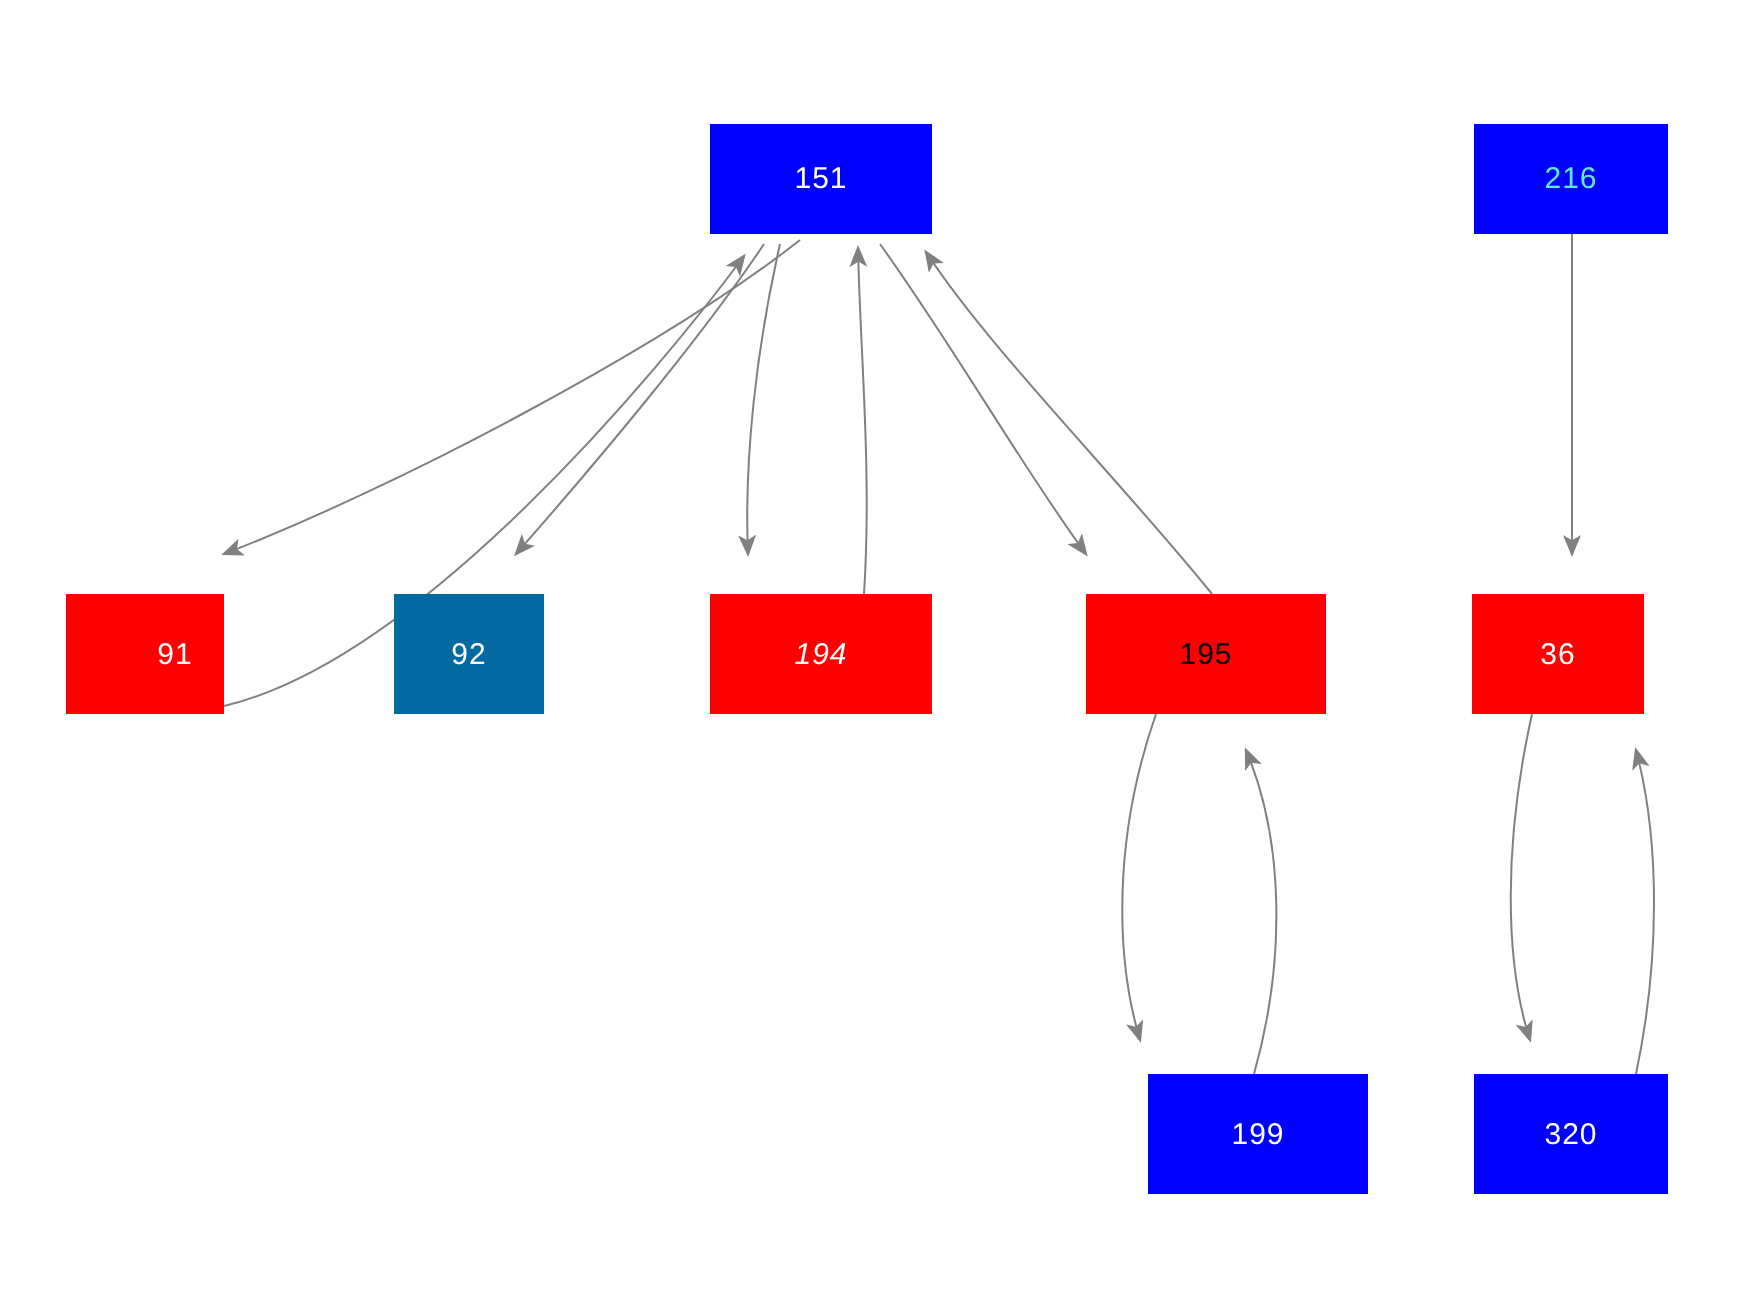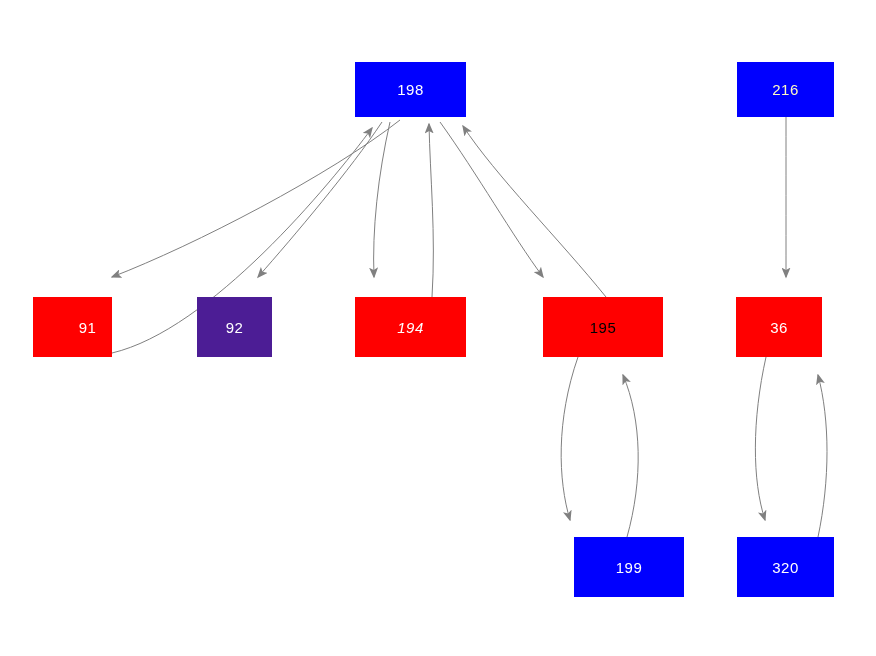--- a/index.html
+++ b/index.html
@@ -61,29 +61,29 @@
         <path d="M 578,357 C 556,420 558,480 570,520" fill="none" stroke="#808080" stroke-width="1" marker-end="url(#arrowhead)"></path>
         <path d="M 627,537 C 643,480 642,420 623,375" fill="none" stroke="#808080" stroke-width="1" marker-end="url(#arrowhead)"></path>
         <path d="M 786,117 C 786,170 786,220 786,277" fill="none" stroke="#808080" stroke-width="1" marker-end="url(#arrowhead)"></path>
         <path d="M 766,357 C 752,420 752,480 765,520" fill="none" stroke="#808080" stroke-width="1" marker-end="url(#arrowhead)"></path>
         <path d="M 818,537 C 830,480 830,420 818,375" fill="none" stroke="#808080" stroke-width="1" marker-end="url(#arrowhead)"></path>
       </g>
   </svg>
 
   <div id="nodes-group">
       <div class="node" style="left: 355px; top: 62px; width: 111px; height: 55px; background: rgb(0, 0, 255); color: rgb(255, 255, 255);">
-        <span class="node-label">198</span>
+        <span class="node-label">151</span>
       </div>
-      <div class="node" style="left: 737px; top: 62px; width: 97px; height: 55px; background: rgb(0, 0, 255); color: #fef9c3;">
+      <div class="node" style="left: 737px; top: 62px; width: 97px; height: 55px; background: rgb(0, 0, 255); color: #5eead4;">
         <span class="node-label">216</span>
       </div>
       <div class="node" style="left: 33px; top: 297px; width: 79px; height: 60px; background: rgb(255, 0, 0); color: rgb(255, 255, 255); padding-left: 30px;">
         <span class="node-label">91</span>
       </div>
-      <div class="node" style="left: 197px; top: 297px; width: 75px; height: 60px; background: #4c1d95; color: rgb(255, 255, 255); justify-content: center;">
+      <div class="node" style="left: 197px; top: 297px; width: 75px; height: 60px; background: #0369a1; color: rgb(255, 255, 255); justify-content: center;">
         <span class="node-label">92</span>
       </div>
       <div class="node" style="left: 355px; top: 297px; width: 111px; height: 60px; background: rgb(255, 0, 0); color: rgb(255, 255, 255); font-style: italic;">
         <span class="node-label">194</span>
       </div>
       <div class="node" style="left: 543px; top: 297px; width: 120px; height: 60px; background: rgb(255, 0, 0); color: #000000;">
         <span class="node-label">195</span>
       </div>
       <div class="node" style="left: 736px; top: 297px; width: 86px; height: 60px; background: rgb(255, 0, 0); color: rgb(255, 255, 255);">
         <span class="node-label">36</span>

